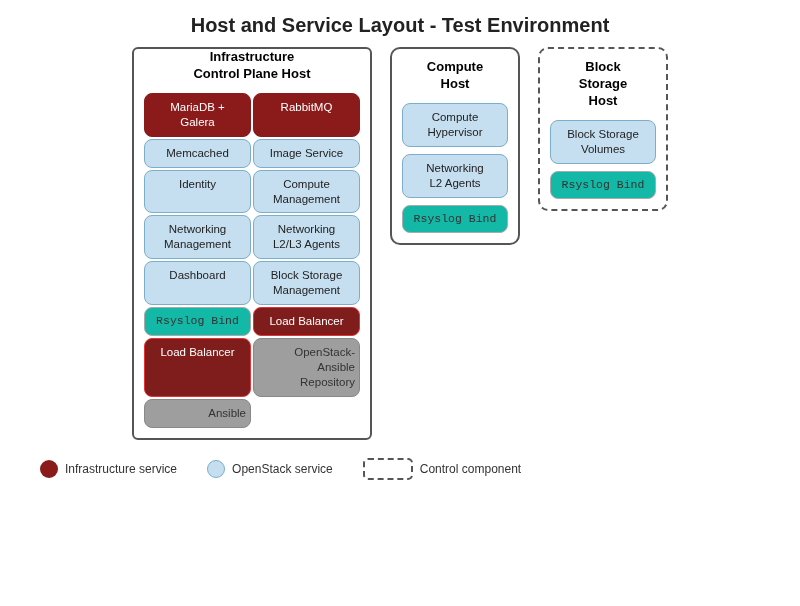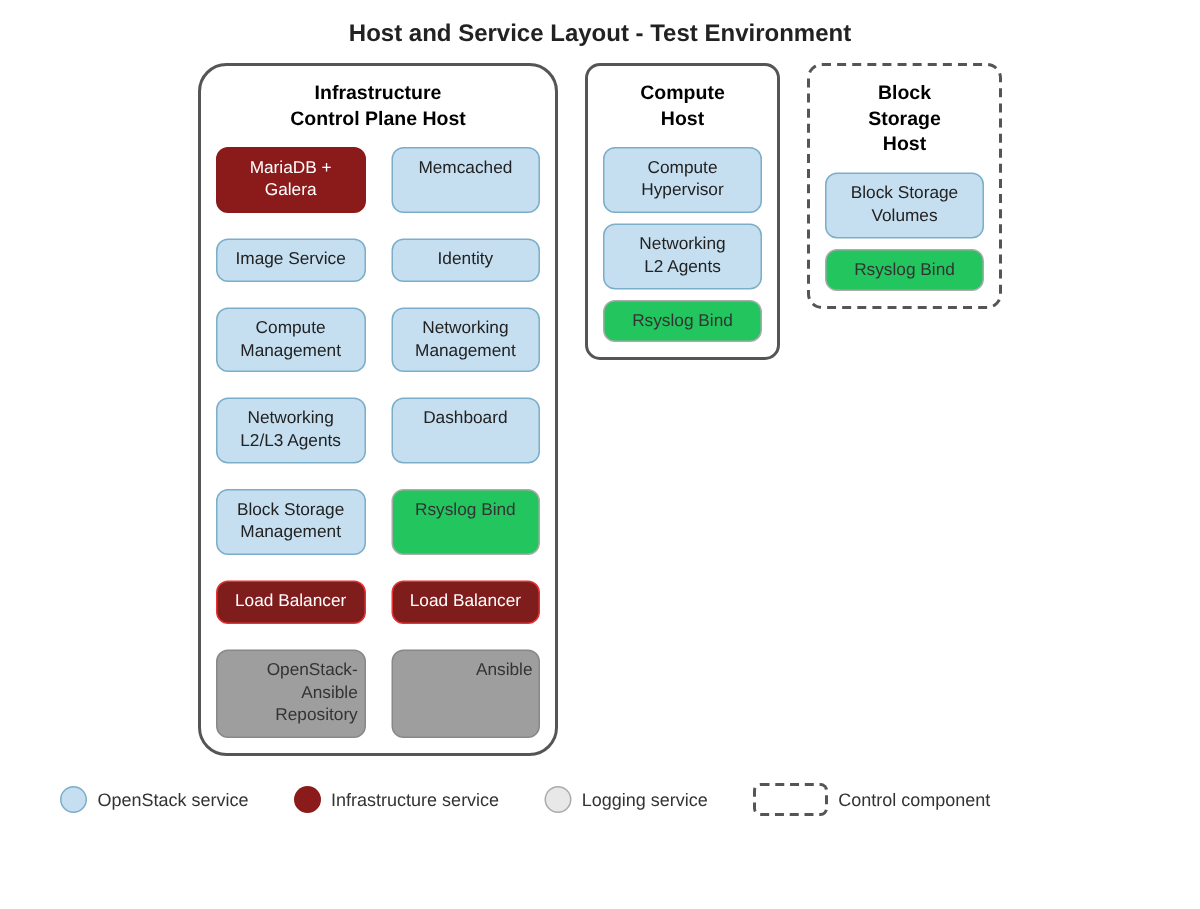--- a/index.html
+++ b/index.html
@@ -32,57 +32,57 @@
     .page {
       position: relative;
       z-index: 1;
       width: 800px;
       height: 606px;
       background: rgba(255,255,255,0.92);
     }
 
     .title {
       text-align: center;
-      font-size: 16px;
+      font-size: 20px;
       font-weight: bold;
       padding-top: 14px;
       padding-bottom: 10px;
       color: #222;
     }
 
     .diagram-area {
       display: flex;
       flex-direction: row;
       align-items: flex-start;
       justify-content: center;
       gap: 18px;
       padding: 0 30px;
     }
 
     
     .infra-host {
       border: 2px solid #555;
-      border-radius: 19px;
-      padding: 10px 10px 10px 10px;
+      border-radius: 6px;
+      padding: 0 10px 10px 10px;
       width: 240px;
       background: white;
     }
 
     .host-title {
       text-align: center;
       font-weight: bold;
       font-size: 13px;
       margin-bottom: 10px;
       line-height: 1.3;
     }
 
     .service-grid {
       display: grid;
       grid-template-columns: 1fr 1fr;
-      gap: 17px;
+      gap: 2px;
     }
 
     .service-btn {
       border-radius: 8px;
       padding: 6px 4px;
       text-align: center;
       font-size: 11.5px;
       line-height: 1.3;
       font-weight: normal;
       border: 1.5px solid #aaa;
@@ -108,23 +108,24 @@
     }
 
     .btn-gray {
       background-color: #9e9e9e;
       color: #333;
       border-color: #888;
       text-align: right;
     }
 
     .btn-white {
-      background-color: #22c55e;
+      background-color: #14b8a6;
       color: #333;
       border-color: #aaa;
+      font-family: Liberation Mono, monospace;
     }
 
     
     .compute-host {
       border: 2px solid #555;
       border-radius: 10px;
       padding: 10px 10px 10px 10px;
       width: 130px;
       background: white;
     }
@@ -197,20 +198,21 @@
 <div class="page">
   <div class="title">Host and Service Layout - Test Environment</div>
 
   <div class="diagram-area">
 
     <div class="infra-host">
       <div class="host-title">Infrastructure<br>Control Plane Host</div>
       <div class="service-grid">
 
         <div class="service-btn btn-red-dark">MariaDB +<br>Galera</div>
+        <div class="service-btn btn-red-dark">RabbitMQ</div>
 
         <div class="service-btn btn-blue-light">Memcached</div>
         <div class="service-btn btn-blue-light">Image Service</div>
 
         <div class="service-btn btn-blue-light">Identity</div>
         <div class="service-btn btn-blue-light">Compute<br>Management</div>
 
         <div class="service-btn btn-blue-light">Networking<br>Management</div>
         <div class="service-btn btn-blue-light">Networking<br>L2/L3 Agents</div>
 
@@ -241,29 +243,25 @@
       <div class="compute-grid">
         <div class="service-btn btn-blue-light">Block Storage<br>Volumes</div>
         <div class="service-btn btn-white">Rsyslog Bind</div>
       </div>
     </div>
 
   </div>
 
   <div class="legend">
     <div class="legend-item">
+      <span class="legend-dot legend-dot-infra"></span>
+      <span>Infrastructure service</span>
+    </div>
+    <div class="legend-item">
       <span class="legend-dot legend-dot-openstack"></span>
       <span>OpenStack service</span>
-    </div>
-    <div class="legend-item">
-      <span class="legend-dot legend-dot-infra"></span>
-      <span>Infrastructure service</span>
-    </div>
-    <div class="legend-item">
-      <span class="legend-dot legend-dot-logging"></span>
-      <span>Logging service</span>
     </div>
     <div class="legend-item">
       <span class="legend-optional"></span>
       <span>Control component</span>
     </div>
   </div>
 </div>
 
 </body></html>

